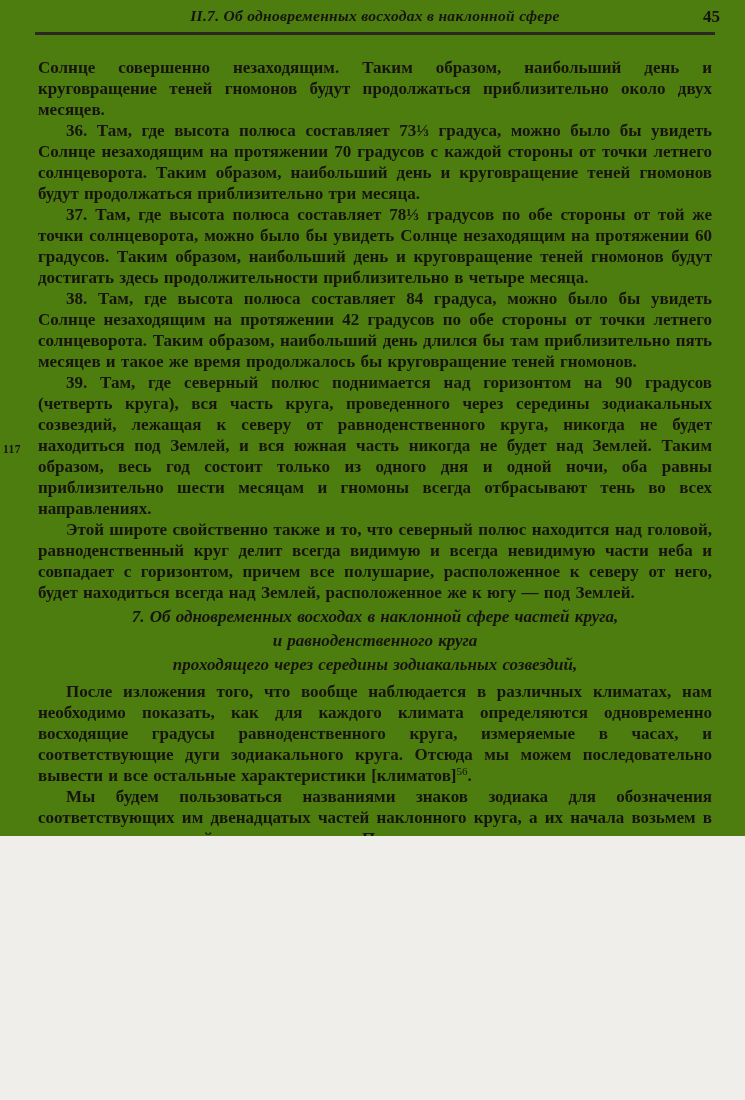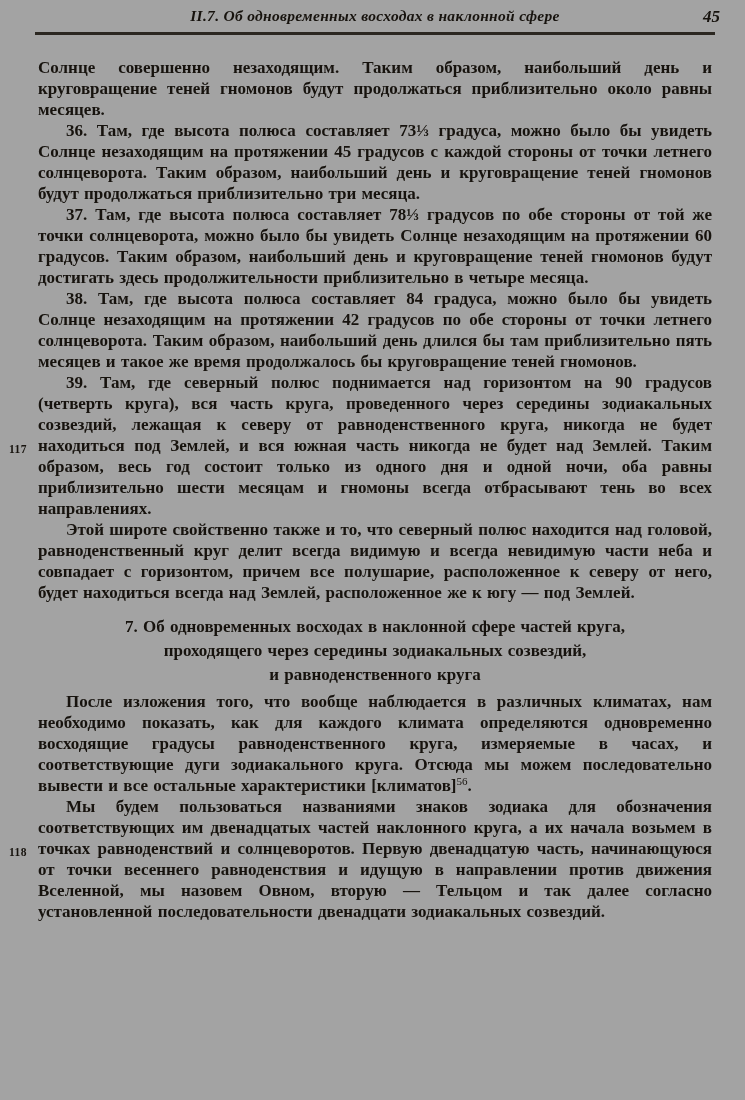--- a/index.html
+++ b/index.html
@@ -3,22 +3,22 @@
 <meta charset="utf-8">
 <style>
   html, body {
     margin: 0;
     padding: 0;
     background: #efeeea;
   }
   .page {
     position: relative;
     width: 745px;
-    height: 1100px;
-    background: #a3a3a3;
+    height: 836px;
+    background: #4d7c0f;
     overflow: hidden;
     color: #17130e;
     font-family: "Liberation Serif", "DejaVu Serif", serif;
     font-weight: 700;
   }
   
   .running-header {
     position: absolute;
     top: 7px;
     left: 38px;
@@ -30,21 +30,20 @@
     text-align: center;
     font-style: italic;
     font-size: 15.5px;
     letter-spacing: 0.3px;
     white-space: nowrap;
   }
   .page-number {
     position: absolute;
     top: 0;
     right: -8px;
-    font-style: italic;
     font-size: 17px;
   }
   .header-rule {
     position: absolute;
     top: 32px;
     left: 35px;
     width: 680px;
     height: 0;
     border-top: 3px solid #2b2721;
   }
@@ -70,53 +69,54 @@
     vertical-align: 6px;
     font-weight: 400;
   }
   .margin-num {
     position: absolute;
     left: -35px;
     width: 30px;
     font-size: 11.5px;
     letter-spacing: 0.5px;
     line-height: 21px;
-    text-align: center;
+    text-align: left;
     text-indent: 0;
   }
   .heading {
-    margin: 12px 0 4px 0;
+    margin: 2px 0 4px 0;
     line-height: 24px;
     text-align: center;
     font-size: 17px;
     word-spacing: 1px;
+    font-style: italic;
   }
   .heading .hline { display: block; }
 </style>
 </head>
 <body>
 
 <div class="page">
 
   <div class="running-header">
     <span class="running-title">II.7. Об одновременных восходах в наклонной сфере</span>
     <span class="page-number">45</span>
   </div>
 
   <div class="header-rule"></div>
 
   <div class="body-text">
-      <p class="para"><span>Солнце совершенно незаходящим. Таким образом, наибольший день и круговращение теней гномонов будут продолжаться приблизительно около равны месяцев.</span></p>
-      <p class="para indent"><span>36. Там, где высота полюса составляет 73⅓ градуса, можно было бы увидеть Солнце незаходящим на протяжении 45 градусов с каждой стороны от точки летнего солнцеворота. Таким образом, наибольший день и круговращение теней гномонов будут продолжаться приблизительно три месяца.</span></p>
+      <p class="para"><span>Солнце совершенно незаходящим. Таким образом, наибольший день и круговращение теней гномонов будут продолжаться приблизительно около двух месяцев.</span></p>
+      <p class="para indent"><span>36. Там, где высота полюса составляет 73⅓ градуса, можно было бы увидеть Солнце незаходящим на протяжении 70 градусов с каждой стороны от точки летнего солнцеворота. Таким образом, наибольший день и круговращение теней гномонов будут продолжаться приблизительно три месяца.</span></p>
       <p class="para indent"><span>37. Там, где высота полюса составляет 78⅓ градусов по обе стороны от той же точки солнцеворота, можно было бы увидеть Солнце незаходящим на протяжении 60 градусов. Таким образом, наибольший день и круговращение теней гномонов будут достигать здесь продолжительности приблизительно в четыре месяца.</span></p>
       <p class="para indent"><span>38. Там, где высота полюса составляет 84 градуса, можно было бы увидеть Солнце незаходящим на протяжении 42 градусов по обе стороны от точки летнего солнцеворота. Таким образом, наибольший день длился бы там приблизительно пять месяцев и такое же время продолжалось бы круговращение теней гномонов.</span></p>
       <p class="para indent"><span class="margin-num" style="top: 67px;">117</span><span>39. Там, где северный полюс поднимается над горизонтом на 90 градусов (четверть круга), вся часть круга, проведенного через середины зодиакальных созвездий, лежащая к северу от равноденственного круга, никогда не будет находиться под Землей, и вся южная часть никогда не будет над Землей. Таким образом, весь год состоит только из одного дня и одной ночи, оба равны приблизительно шести месяцам и гномоны всегда отбрасывают тень во всех направлениях.</span></p>
       <p class="para indent"><span>Этой широте свойственно также и то, что северный полюс находится над головой, равноденственный круг делит всегда видимую и всегда невидимую части неба и совпадает с горизонтом, причем все полушарие, расположенное к северу от него, будет находиться всегда над Землей, расположенное же к югу — под Землей.</span></p>
       <div class="heading">
         <span class="hline">7. Об одновременных восходах в наклонной сфере частей круга,</span>
+        <span class="hline">и равноденственного круга</span>
         <span class="hline">проходящего через середины зодиакальных созвездий,</span>
-        <span class="hline">и равноденственного круга</span>
       </div>
       <p class="para indent"><span>После изложения того, что вообще наблюдается в различных климатах, нам необходимо показать, как для каждого климата определяются одновременно восходящие градусы равноденственного круга, измеряемые в часах, и соответствующие дуги зодиакального круга. Отсюда мы можем последовательно вывести и все остальные характеристики [климатов]</span><sup>56</sup><span>.</span></p>
       <p class="para indent"><span class="margin-num" style="top: 46px;">118</span><span>Мы будем пользоваться названиями знаков зодиака для обозначения соответствующих им двенадцатых частей наклонного круга, а их начала возьмем в точках равноденствий и солнцеворотов. Первую двенадцатую часть, начинающуюся от точки весеннего равноденствия и идущую в направлении против движения Вселенной, мы назовем Овном, вторую — Тельцом и так далее согласно установленной последовательности двенадцати зодиакальных созвездий.</span></p>
     </div>
 
 </div>
 
 </body></html>

